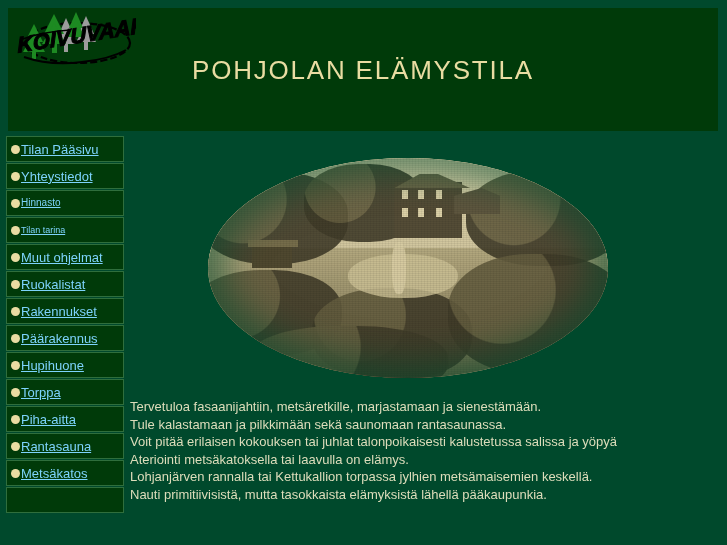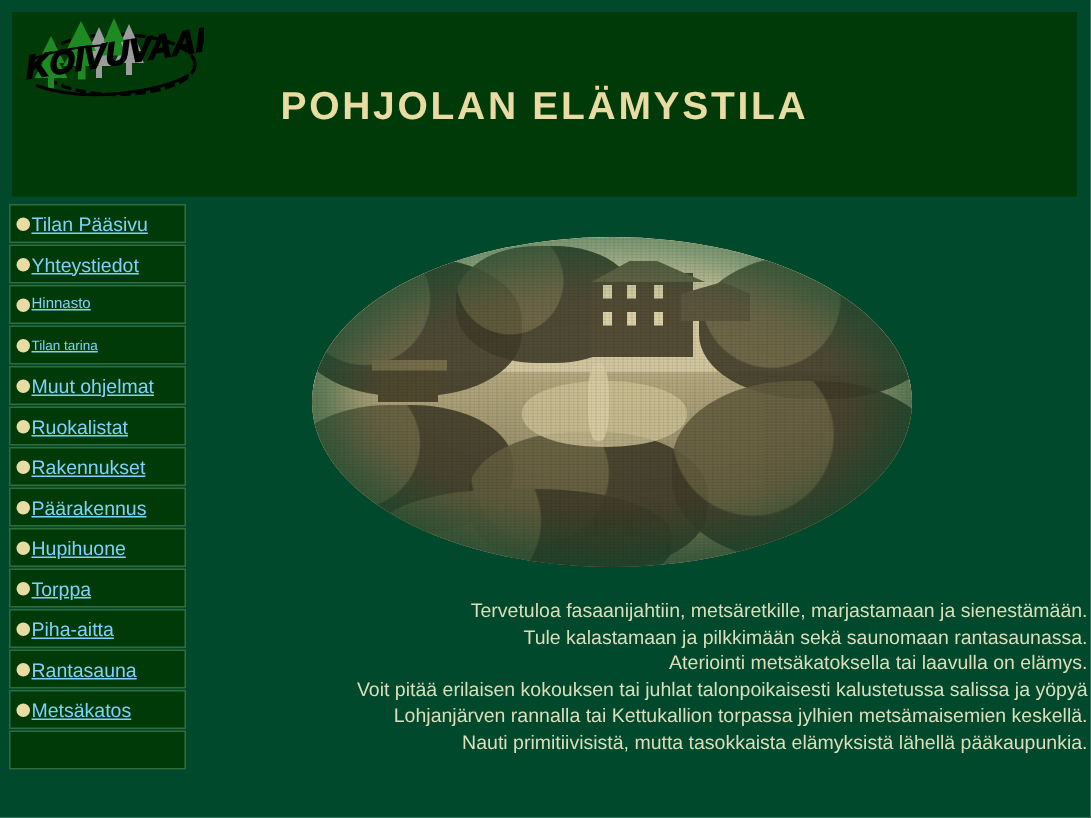--- a/index.html
+++ b/index.html
@@ -38,21 +38,21 @@
   #logo svg { display: block; }
 
   #site-title {
     position: absolute;
     left: 0;
     top: 47px;
     width: 710px;
     text-align: center;
     color: #e9dca2;
     font-size: 26px;
-    font-weight: bold;
+    font-weight: normal;
     letter-spacing: 1.8px;
     font-family: "Liberation Sans", sans-serif;
     white-space: nowrap;
   }
 
   
   #sidebar {
     position: absolute;
     left: 6px;
     top: 136px;
@@ -173,21 +173,21 @@
     border-radius: 50%;
     box-shadow: inset 0 0 34px 16px rgba(0,73,44,.55);
   }
 
   
   #intro {
     position: absolute;
     left: 0;
     top: 262px;
     width: 595px;
-    text-align: right;
+    text-align: left;
     color: #ddddbb;
     font-size: 13px;
     line-height: 17.5px;
     font-family: "Liberation Sans", sans-serif;
   }
   #intro div { white-space: nowrap; }
 </style>
 </head>
 <body>
 
@@ -364,18 +364,18 @@
       <div class="ph" style="left:184px; top:84px; width:14px; height:52px; background:#d8cda3; border-radius:40%; opacity:.85;"></div>
 
       <div class="ph" id="photo-grain"></div>
       <div class="ph" id="photo-vignette"></div>
     </div>
   </div>
 
   <div id="intro">
     <div>Tervetuloa fasaanijahtiin, metsäretkille, marjastamaan ja sienestämään.</div>
     <div>Tule kalastamaan ja pilkkimään sekä saunomaan rantasaunassa.</div>
+    <div>Voit pitää erilaisen kokouksen tai juhlat talonpoikaisesti kalustetussa salissa ja yöpyä</div>
     <div>Ateriointi metsäkatoksella tai laavulla on elämys.</div>
-    <div>Voit pitää erilaisen kokouksen tai juhlat talonpoikaisesti kalustetussa salissa ja yöpyä</div>
     <div>Lohjanjärven rannalla tai Kettukallion torpassa jylhien metsämaisemien keskellä.</div>
     <div>Nauti primitiivisistä, mutta tasokkaista elämyksistä lähellä pääkaupunkia.</div>
   </div>
 </main>
 
 </body></html>

